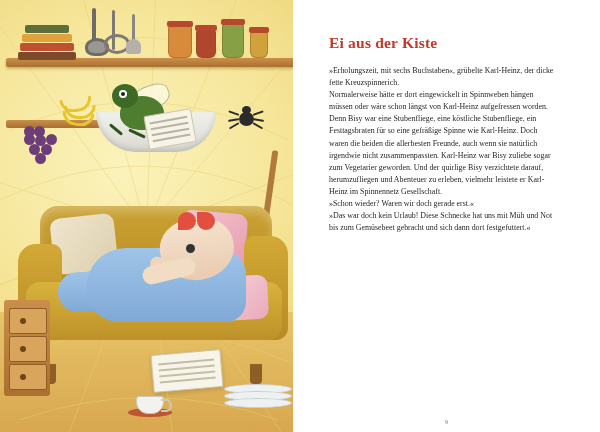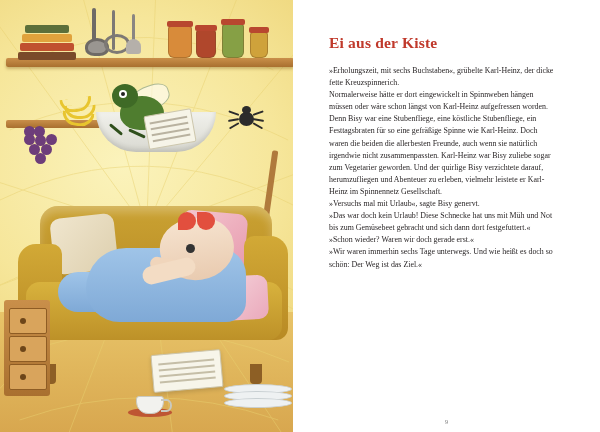--- a/index.html
+++ b/index.html
@@ -432,22 +432,20 @@
       </div>
     </div>
   </div>
 
   <div class="page-right">
     <div class="text-col">
       <h1 class="chapter-title">Ei aus der Kiste</h1>
       <div class="body-text">
         <p>»Erholungszeit, mit sechs Buchstaben«, grübelte Karl-Heinz, der dicke fette Kreuzspinnerich.</p>
         <p>Normalerweise hätte er dort eingewickelt in Spinnweben hängen müssen oder wäre schon längst von Karl-Heinz aufgefressen worden. Denn Bisy war eine Stubenfliege, eine köstliche Stubenfliege, ein Festtagsbraten für so eine gefräßige Spinne wie Karl-Heinz. Doch waren die beiden die allerbesten Freunde, auch wenn sie natürlich irgendwie nicht zusammenpassten. Karl-Heinz war Bisy zuliebe sogar zum Vegetarier geworden. Und der quirlige Bisy verzichtete darauf, herumzufliegen und Abenteuer zu erleben, vielmehr leistete er Karl-Heinz im Spinnennetz Gesellschaft.</p>
-        <p>»Versuchs mal mit Urlaub«, sagte Bisy genervt.</p>
+        <p>»Schon wieder? Waren wir doch gerade erst.«</p>
         <p>»Das war doch kein Urlaub! Diese Schnecke hat uns mit Müh und Not bis zum Gemüsebeet gebracht und sich dann dort festgefuttert.«</p>
-        <p>»Schon wieder? Waren wir doch gerade erst.«</p>
-        <p>»Wir waren immerhin sechs Tage unterwegs. Und wie heißt es doch so schön: Der Weg ist das Ziel.«</p>
       </div>
     </div>
     <div class="page-number">9</div>
   </div>
 
 </div>
 
 </body></html>

